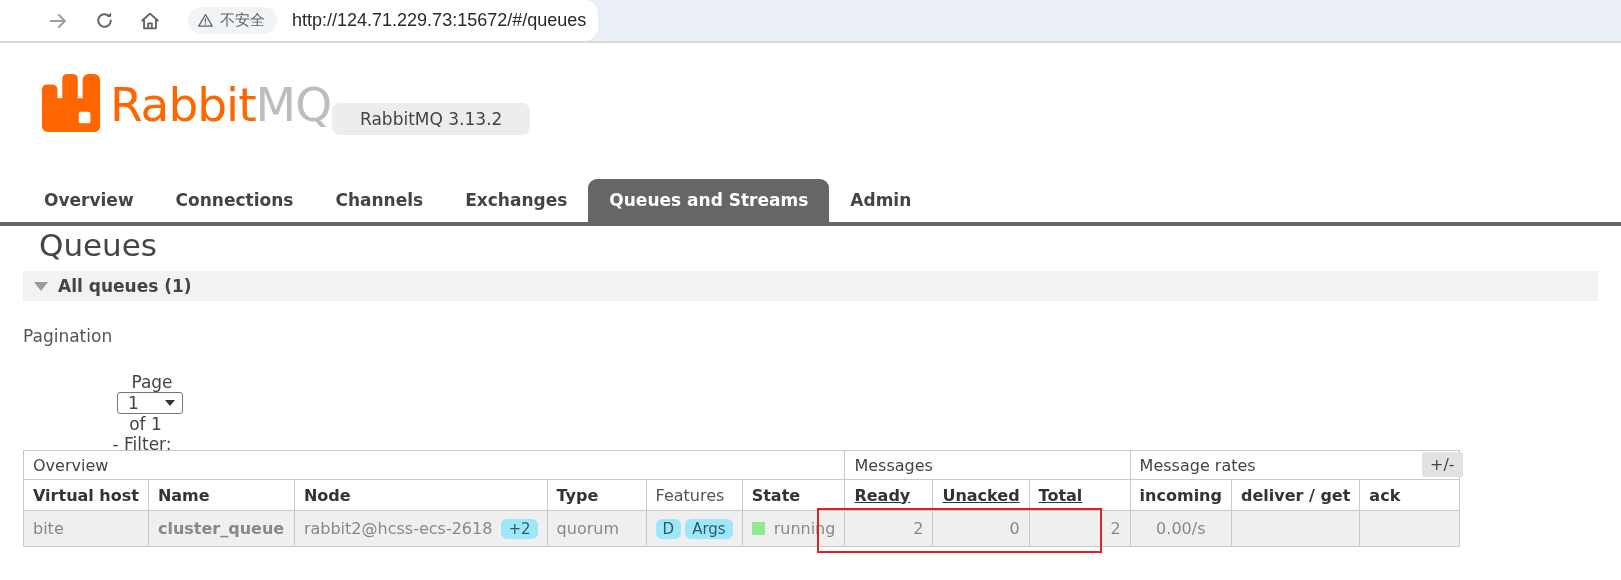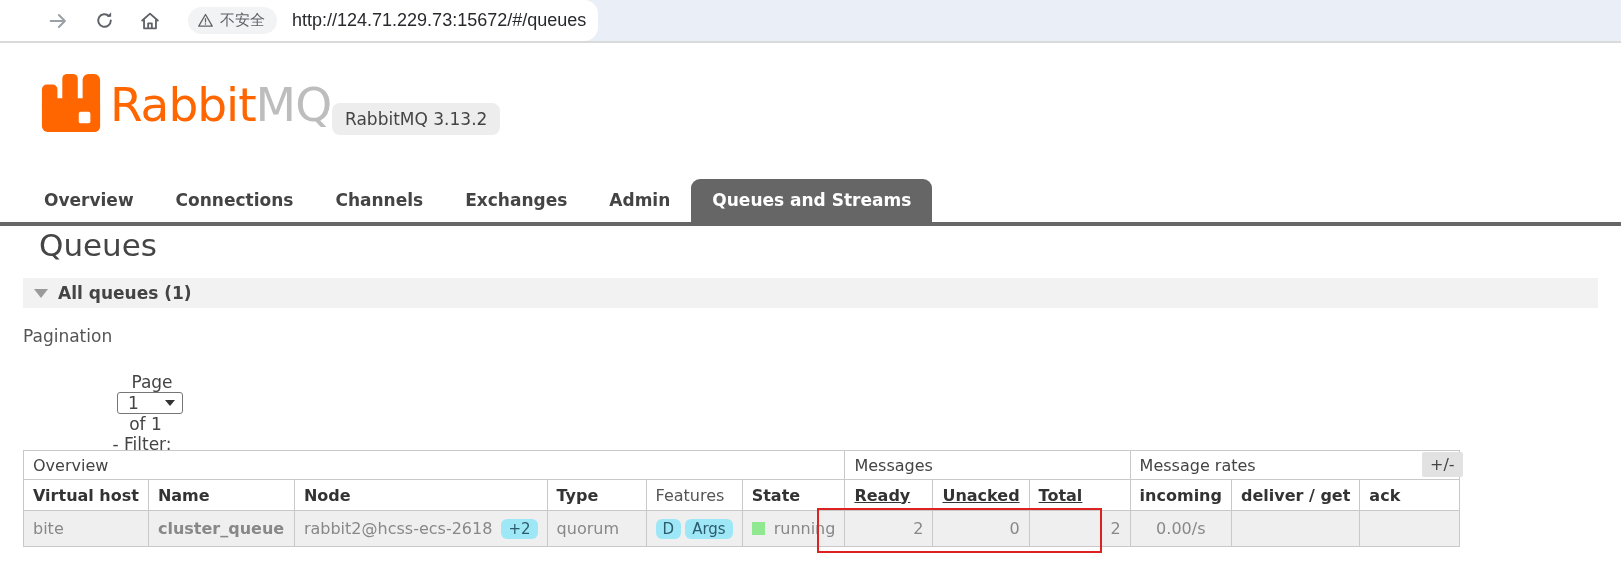--- a/index.html
+++ b/index.html
@@ -15,30 +15,30 @@
   .chip-text{font-family:"Liberation Sans",sans-serif;font-size:15px;color:#5f6368;white-space:nowrap;}
   .url-text{font-family:"Liberation Sans",sans-serif;font-size:18px;color:#28292c;margin-left:15px;white-space:nowrap;}
   
   .brand{position:absolute;left:40px;top:72px;display:flex;align-items:flex-end;}
   .brand-mark{width:62px;height:62px;margin-right:8px;}
   .brand-text{font-size:47px;line-height:58px;letter-spacing:-1px;}
   .brand-rabbit{color:#ff6600;}
   .brand-mq{color:#bdbdbd;}
   .brand-tm{font-size:12px;color:#b5b5b5;margin-left:2px;line-height:30px;}
   .ver-badges{position:absolute;left:332px;top:103px;display:flex;gap:18px;}
-  .ver-badge{background:#ededed;border-radius:8px;padding:6px 13px;font-size:17px;color:#444;white-space:nowrap;}
+  .ver-badge{background:#ededed;border-radius:8px;padding:6px 28px;font-size:17px;color:#444;white-space:nowrap;}
   
   .tabbar{position:absolute;left:0;top:179px;width:1621px;}
   .tabs{display:flex;margin-left:23px;align-items:flex-end;}
   .tab{padding:11px 21px 12px 21px;font-size:17px;font-weight:bold;color:#444;cursor:pointer;white-space:nowrap;}
   .tab.active{background:#666666;color:#ffffff;border-radius:9px 9px 0 0;}
   .tabline{height:4px;background:#666666;width:100%;}
   
   .page-title{position:absolute;left:23px;top:227px;font-size:31px;color:#454545;font-weight:500;margin-left:16px;}
-  .section-bar{position:absolute;left:23px;right:23px;top:278px;height:30px;background:#f2f2f2;display:flex;align-items:center;cursor:pointer;}
+  .section-bar{position:absolute;left:23px;right:23px;top:271px;height:30px;background:#f2f2f2;display:flex;align-items:center;cursor:pointer;}
   .tri-down{width:0;height:0;border-left:7px solid transparent;border-right:7px solid transparent;border-top:9px solid #9a9a9a;margin:0 10px 0 11px;}
   .section-label{font-size:17px;font-weight:bold;color:#444;}
   .pagination-title{position:absolute;left:23px;top:326px;font-size:17px;color:#555;}
   
   .pagerow{position:absolute;left:25px;top:372px;height:32px;display:flex;align-items:center;font-size:17px;color:#444;flex-direction:column;}
   .selectbox{display:inline-flex;align-items:center;justify-content:space-between;border:1px solid #767676;border-radius:3px;width:47px;height:30px;padding:0 7px 0 10px;margin:0 12px 0 8px;background:#fff;cursor:pointer;}
   .sel-caret{width:0;height:0;border-left:5px solid transparent;border-right:5px solid transparent;border-top:6px solid #333;}
   .of-label{margin-right:13px;}
   .filter-label{margin-right:20px;}
   .filter-input{width:222px;height:26px;border:1px solid #a0a0a0;border-radius:2px;margin-right:18px;font-size:15px;padding:0 6px;font-family:"DejaVu Sans",sans-serif;}
@@ -115,22 +115,22 @@
 <div class="ver-badges">
   <span class="ver-badge">RabbitMQ 3.13.2</span>
 </div>
 
 <div class="tabbar">
   <div class="tabs">
     <span class="tab">Overview</span>
     <span class="tab">Connections</span>
     <span class="tab">Channels</span>
     <span class="tab">Exchanges</span>
+    <span class="tab active">Queues and Streams</span>
     <span class="tab">Admin</span>
-    <span class="tab active">Queues and Streams</span>
   </div>
   <div class="tabline"></div>
 </div>
 
 <div class="page-title">Queues</div>
 
 <div class="section-bar">
   <span class="tri-down"></span>
   <span class="section-label">All queues (1)</span>
 </div>

